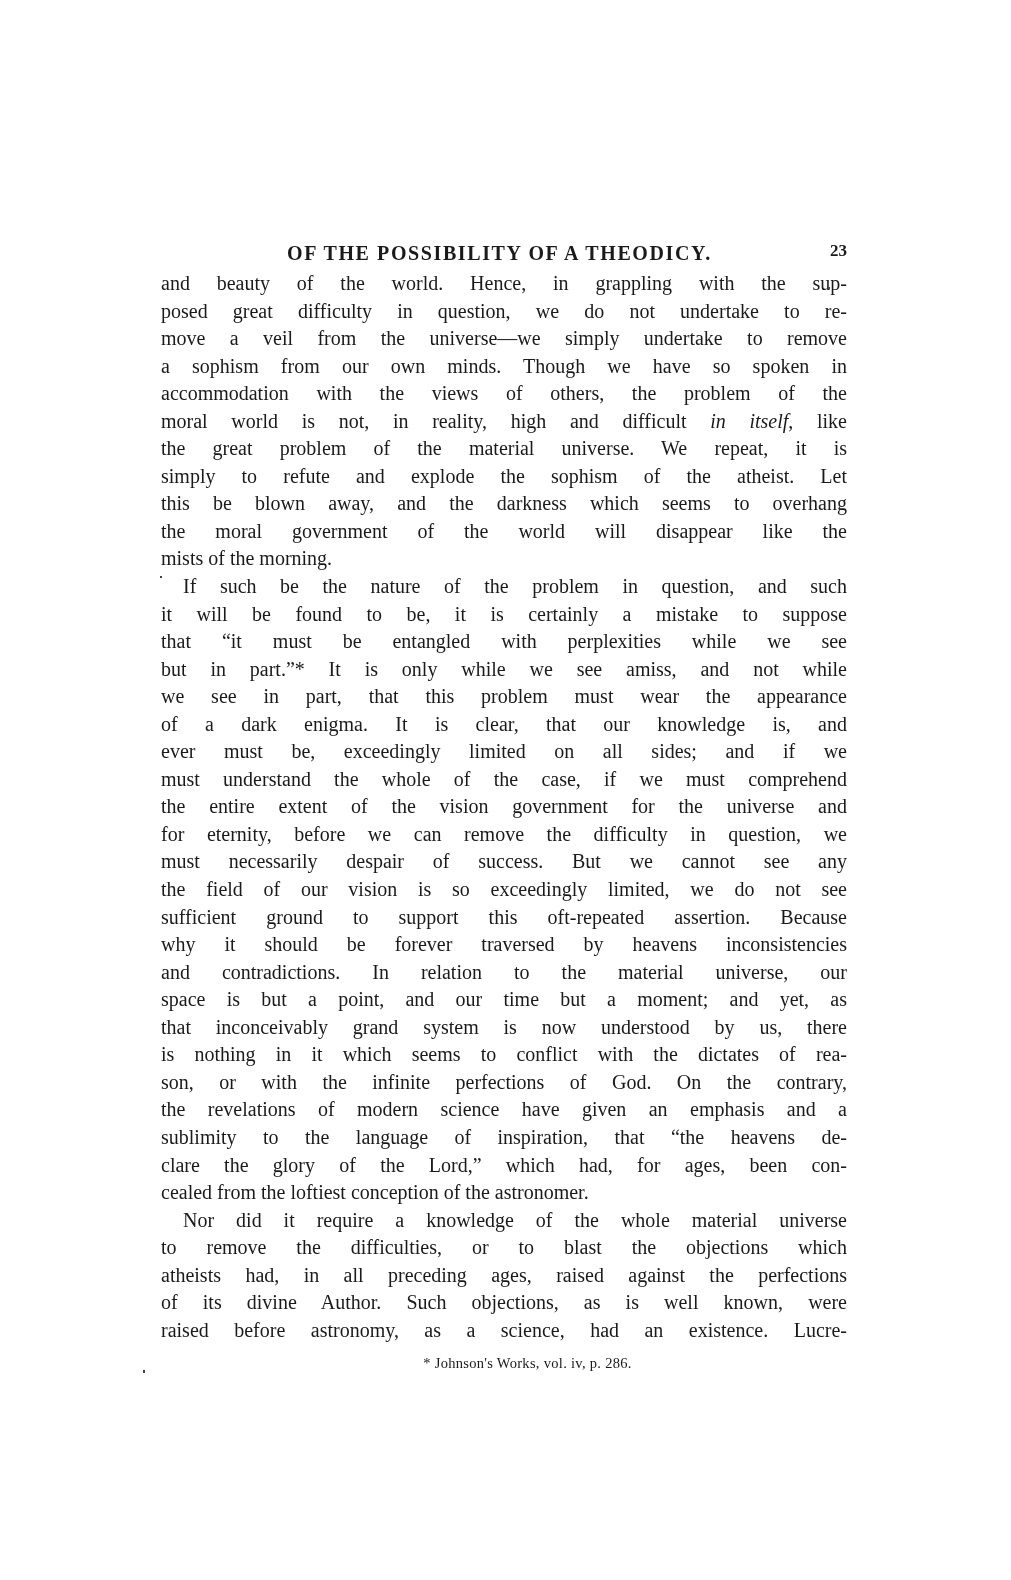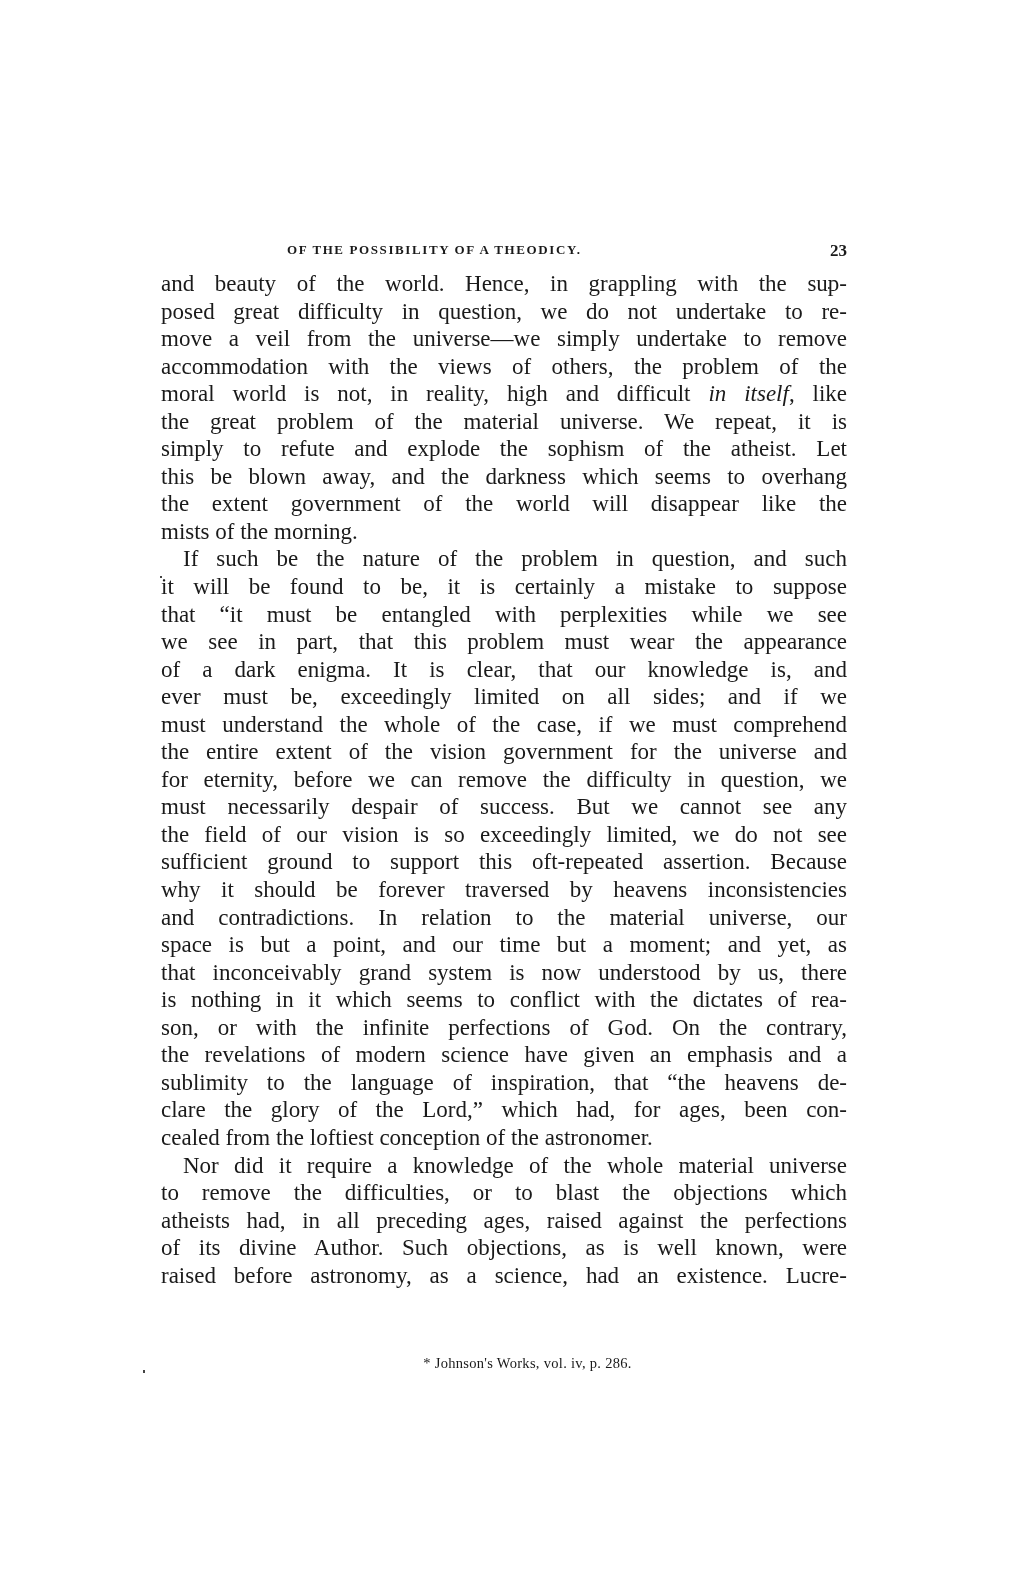--- a/index.html
+++ b/index.html
@@ -19,21 +19,21 @@
       position: absolute;
       left: 287px;
       top: 242px;
       width: 560px;
       height: 24px;
     }
     .running-head {
       position: absolute;
       left: 0;
       top: 0;
-      font-size: 13px;
+      font-size: 20px;
       letter-spacing: 1.6px;
       font-weight: bold;
       white-space: nowrap;
     }
     .page-number {
       position: absolute;
       right: 0;
       top: -1px;
       font-size: 17px;
       font-weight: bold;
@@ -41,21 +41,21 @@
     .body-text {
       position: absolute;
       left: 161px;
       top: 270px;
       width: 686px;
     }
     .line {
       display: block;
       height: 27.55px;
       line-height: 27.55px;
-      font-size: 23px;
+      font-size: 20px;
       text-align: justify;
       text-align-last: justify;
       white-space: nowrap;
     }
     .line.last {
       text-align-last: left;
     }
     .line.indent {
       padding-left: 22px;
     }
@@ -83,30 +83,32 @@
 
 <div class="page-header">
   <span class="running-head">OF THE POSSIBILITY OF A THEODICY.</span>
   <span class="page-number">23</span>
 </div>
 
 <div class="body-text" id="body-text">
     <div class="line">and beauty of the world.  Hence, in grappling with the sup-</div>
     <div class="line">posed great difficulty in question, we do not undertake to re-</div>
     <div class="line">move a veil from the universe—we simply undertake to remove</div>
+    <div class="line">a sophism from our own minds.  Though we have so spoken in</div>
     <div class="line">accommodation with the views of others, the problem of the</div>
     <div class="line">moral world is not, in reality, high and difficult <em>in itself</em>, like</div>
     <div class="line">the great problem of the material universe.  We repeat, it is</div>
     <div class="line">simply to refute and explode the sophism of the atheist.  Let</div>
     <div class="line">this be blown away, and the darkness which seems to overhang</div>
-    <div class="line">the extent government of the world will disappear like the</div>
+    <div class="line">the moral government of the world will disappear like the</div>
     <div class="line last">mists of the morning.</div>
     <div class="line indent">If such be the nature of the problem in question, and such</div>
     <div class="line">it will be found to be, it is certainly a mistake to suppose</div>
     <div class="line">that “it must be entangled with perplexities while we see</div>
+    <div class="line">but in part.”*  It is only while we see amiss, and not while</div>
     <div class="line">we see in part, that this problem must wear the appearance</div>
     <div class="line">of a dark enigma.  It is clear, that our knowledge is, and</div>
     <div class="line">ever must be, exceedingly limited on all sides; and if we</div>
     <div class="line">must understand the whole of the case, if we must comprehend</div>
     <div class="line">the entire extent of the vision government for the universe and</div>
     <div class="line">for eternity, before we can remove the difficulty in question, we</div>
     <div class="line">must necessarily despair of success.  But we cannot see any</div>
     <div class="line">the field of our vision is so exceedingly limited, we do not see</div>
     <div class="line">sufficient ground to support this oft-repeated assertion.  Because</div>
     <div class="line">why it should be forever traversed by heavens inconsistencies</div>

